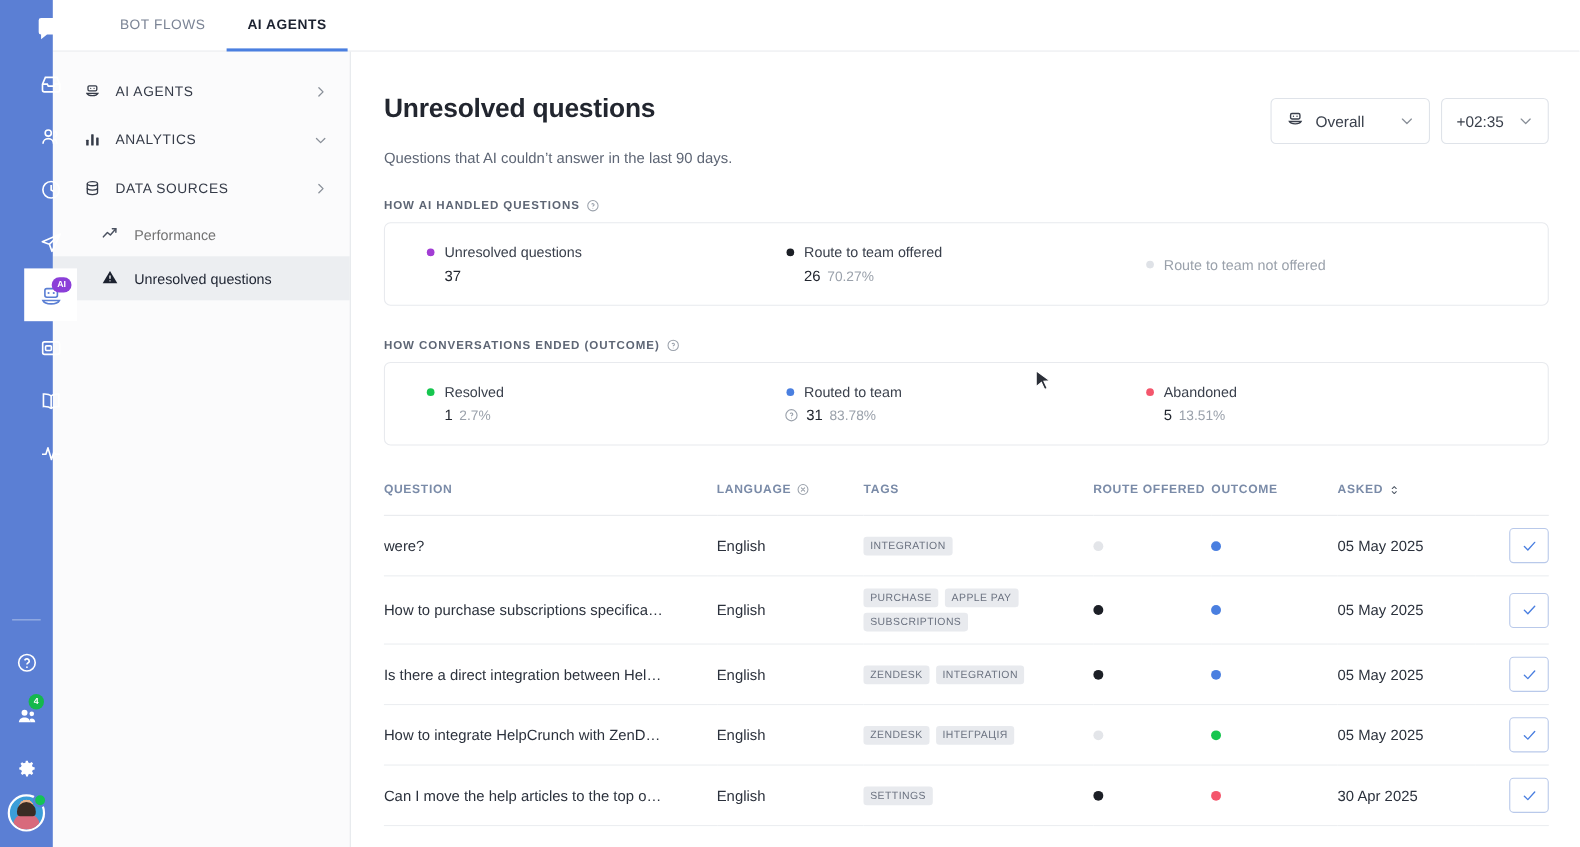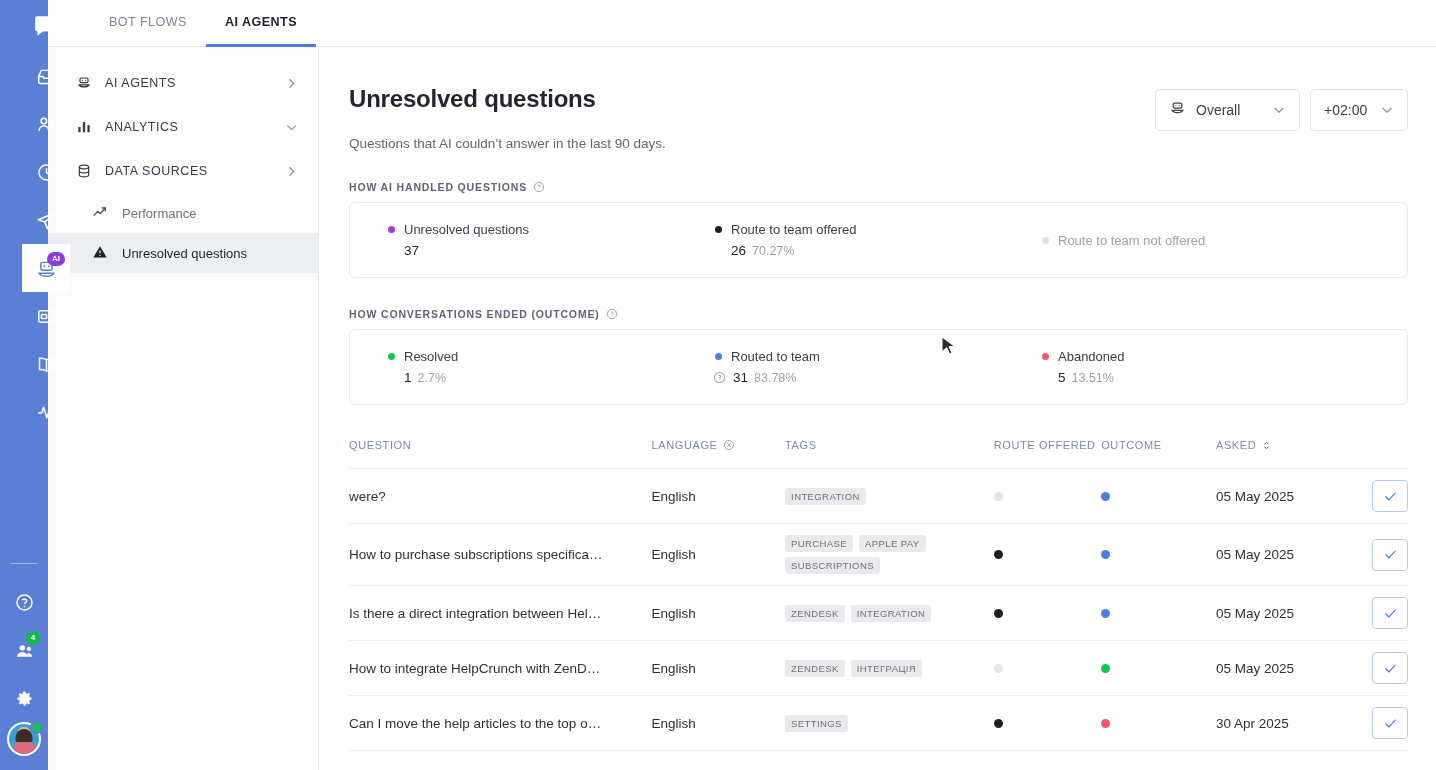--- a/index.html
+++ b/index.html
@@ -184,21 +184,21 @@
   
   table.qtable { width: 100%; border-collapse: collapse; margin-top: 34px; table-layout: fixed; }
   table.qtable th {
     text-align: left;
     font-size: 11px; font-weight: normal; letter-spacing: .6px;
     color: #7a8ba8; text-transform: uppercase;
     padding: 0 0 17px 0;
     border-bottom: 1px solid #e8eaee;
     vertical-align: bottom;
   }
-  .th-inner { display: flex; align-items: center; gap: 5px; }
+  .th-inner { display: flex; align-items: center; gap: 5px; font-weight: bold; }
   table.qtable td {
     border-bottom: 1px solid #eceef1;
     padding: 11px 0;
     font-size: 13.5px; color: #2b313c;
     vertical-align: middle;
   }
   .col-q { width: 290px; }
   .col-lang { width: 128px; }
   .col-tags { width: 200px; }
   .col-route { width: 103px; }
@@ -434,21 +434,21 @@
                   </svg>
               </span>
               <span>Overall</span>
               <span class="caret">
                 <svg width="14" height="14" viewBox="0 0 24 24" fill="none" stroke="currentColor" stroke-width="2" stroke-linecap="round" stroke-linejoin="round">
                     <path d="M5 9l7 7 7-7"></path>
                   </svg>
               </span>
             </div>
             <div class="select tz">
-              <span>+02:00</span>
+              <span>+02:35</span>
               <span class="caret">
                 <svg width="14" height="14" viewBox="0 0 24 24" fill="none" stroke="currentColor" stroke-width="2" stroke-linecap="round" stroke-linejoin="round">
                     <path d="M5 9l7 7 7-7"></path>
                   </svg>
               </span>
             </div>
           </div>
         </div>
 
         <div class="section-label">

